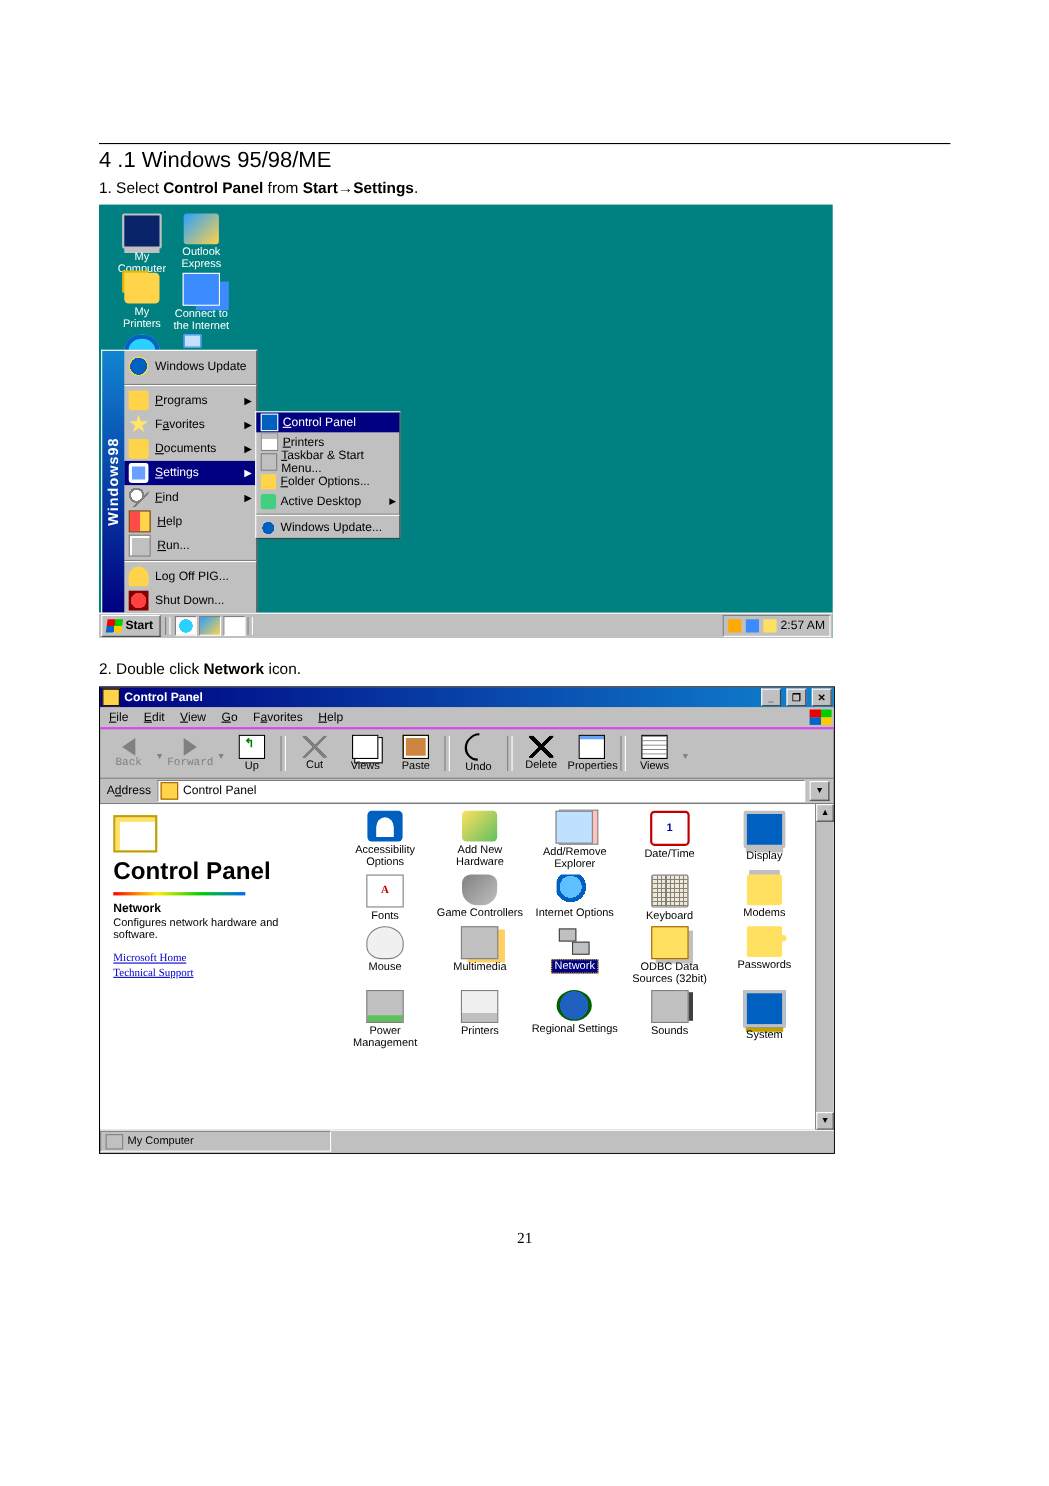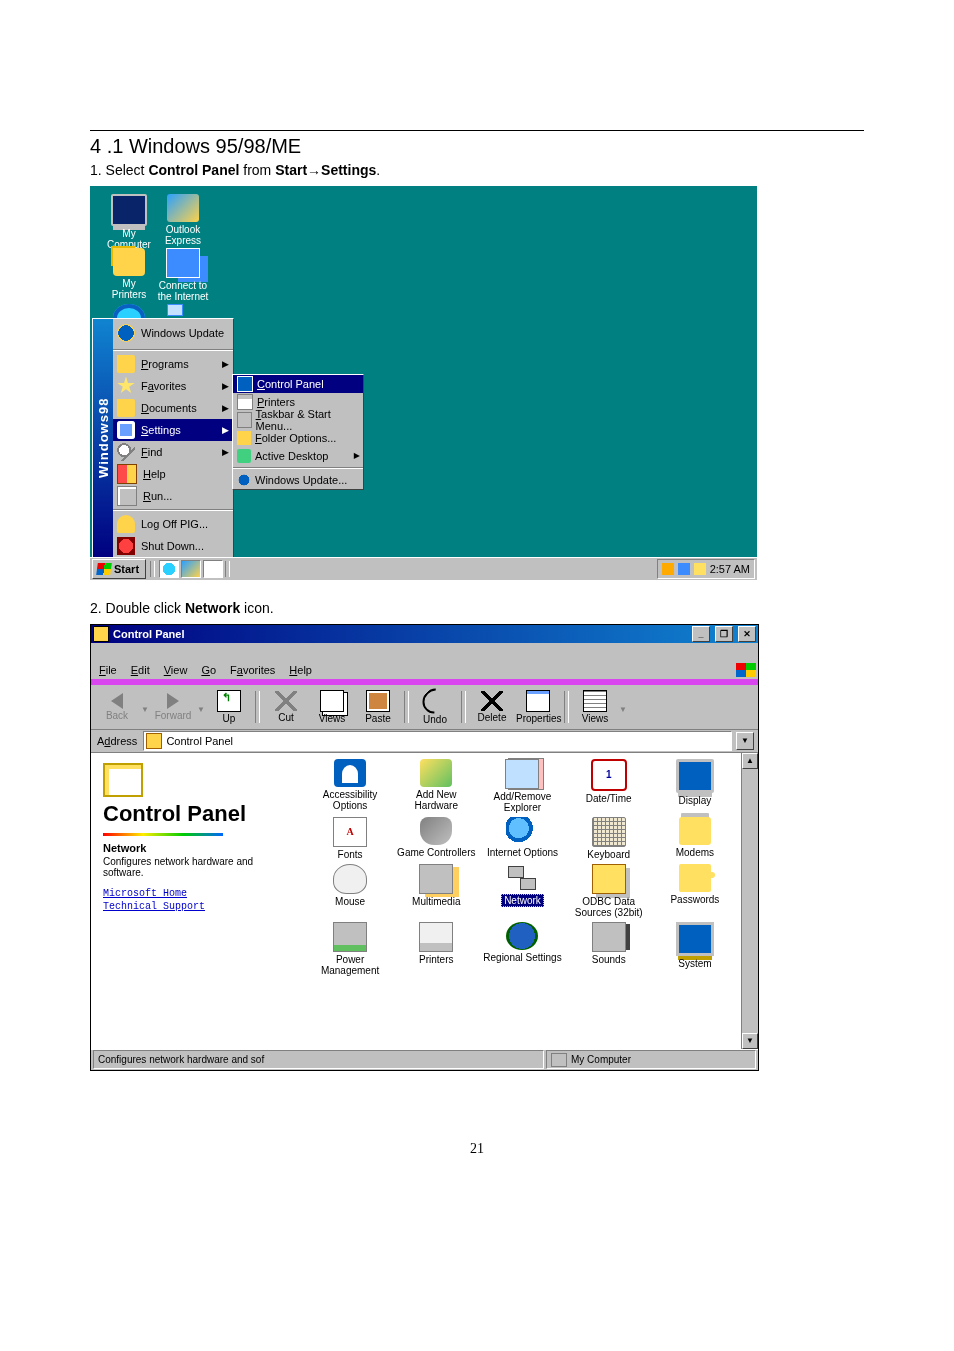--- a/index.html
+++ b/index.html
@@ -119,30 +119,30 @@
     margin-top:4px;
   }
   .titlebar{height:18px;background:linear-gradient(90deg,#000080,#1084d0);
     display:flex;align-items:center;color:#fff;padding:0 2px;gap:4px;}
   .titlebar .ticon{width:14px;height:14px;background:#ffd34a;border:1px solid #000;}
   .titlebar .ttl{font-weight:bold;flex:1;}
   .winbtn{width:16px;height:14px;background:#c0c0c0;border:1px solid;
     border-color:#fff #404040 #404040 #fff;display:flex;align-items:center;justify-content:center;
     font-size:9px;font-weight:bold;color:#000;margin-left:1px;}
   .menubar{height:18px;display:flex;align-items:center;background:#c0c0c0;
-    border-bottom:6px solid #d946ef;padding:0 2px;gap:2px;margin-top:18px;}
+    border-bottom:2px solid #d946ef;padding:0 2px;gap:2px;}
   .menubar .mitm{padding:0 6px;}
   .menubar .rticon{margin-left:auto;width:20px;height:14px;background:
     linear-gradient(90deg,#e00 0 50%,#0c0 0) top/100% 50% no-repeat,
     linear-gradient(90deg,#06c 0 50%,#fc0 0) bottom/100% 50% no-repeat;}
   .toolbar{height:44px;display:flex;align-items:center;border-bottom:1px solid #808080;
     padding:0 4px;gap:2px;}
   .tbtn{width:44px;text-align:center;}
   .tbtn .ti{width:22px;height:20px;margin:0 auto 1px auto;}
-  .tbtn.dis{color:#808080;}
+  .tbtn.dis{color:#808080;font-family:Liberation Mono, monospace;}
   .tbtn .cap{font-size:10px;}
   .tsep{width:3px;height:32px;border-left:1px solid #808080;border-right:1px solid #fff;margin:0 2px;}
   .tdrop{width:8px;text-align:center;color:#808080;font-size:8px;padding-top:6px;}
   .ti.back{border-left:12px solid #808080;border-top:8px solid transparent;border-bottom:8px solid transparent;width:0;height:0;transform:rotate(180deg);}
   .ti.fwd{border-left:12px solid #808080;border-top:8px solid transparent;border-bottom:8px solid transparent;width:0;height:0;}
   .ti.up{background:#fff;border:1px solid #000;position:relative;}
   .ti.up::after{content:"↰";position:absolute;left:4px;top:0;color:#008000;font-weight:bold;}
   .ti.cut{background:linear-gradient(45deg,transparent 45%,#808080 45% 55%,transparent 55%),linear-gradient(-45deg,transparent 45%,#808080 45% 55%,transparent 55%);}
   .ti.copy{background:#fff;border:1px solid #000;box-shadow:3px 3px 0 #fff,3px 3px 0 1px #000;}
   .ti.paste{background:#cd853f;border:1px solid #000;box-shadow:inset 0 0 0 2px #fff;}
@@ -159,21 +159,21 @@
     display:flex;align-items:center;justify-content:center;font-size:8px;}
 
   .client{display:flex;background:#fff;height:296px;}
   .leftpane{width:190px;padding:10px 12px;position:relative;}
   .leftpane .bigicon{width:36px;height:30px;background:#fff;border:2px solid #c0a000;
     box-shadow:inset 4px 4px 0 #ffe060;margin-bottom:6px;}
   .leftpane h2{font-family:Arial,sans-serif;font-size:22px;font-weight:bold;margin:0 0 8px 0;line-height:1.0;}
   .leftpane .ssep{height:3px;background:linear-gradient(90deg,#ff0000,#ffee00,#00cc00,#0066ff);width:120px;margin:6px 0;}
   .leftpane .sel{font-weight:bold;font-family:Verdana,Arial,sans-serif;font-size:11px;}
   .leftpane .desc{font-family:Verdana,Arial,sans-serif;font-size:10px;margin:2px 0 10px 0;}
-  .leftpane a{color:#0000cc;text-decoration:underline;font-family:Liberation Mono, monospace;font-size:10px;display:block;margin-top:2px;}
+  .leftpane a{color:#0000cc;text-decoration:underline;font-family:Liberation Serif, serif;font-size:10px;display:block;margin-top:2px;}
 
   .iconpane{flex:1;padding:6px 4px;overflow:hidden;position:relative;}
   .iconpane::after{content:"";position:absolute;right:0;top:0;bottom:0;width:16px;background:#c0c0c0;
     border-left:1px solid #808080;}
   .iconpane .sb-up,.iconpane .sb-dn{position:absolute;right:0;width:16px;height:16px;background:#c0c0c0;
     border:1px solid;border-color:#fff #404040 #404040 #fff;box-sizing:border-box;
     display:flex;align-items:center;justify-content:center;font-size:8px;z-index:2;}
   .iconpane .sb-up{top:0;} .iconpane .sb-dn{bottom:0;}
   .igrid{display:grid;grid-template-columns:repeat(5,1fr);gap:4px 4px;padding-right:18px;}
   .cpicon{text-align:center;font-size:10px;line-height:11px;}
@@ -534,23 +534,20 @@
           </div>
         <div class="cpicon">
             <div class="g sys"></div>
             <div class="lbl">System</div>
           </div>
       </div>
     </div>
   </div>
 
   <div class="statusbar">
-    <div class="stat-cell c1">
-        <span>Configures network hardware and sof</span>
-      </div>
     <div class="stat-cell c2">
         <span class="sic"></span>
         <span>My Computer</span>
       </div>
   </div>
 </div>
 
 <div class="pagenum">21</div>
 
 

